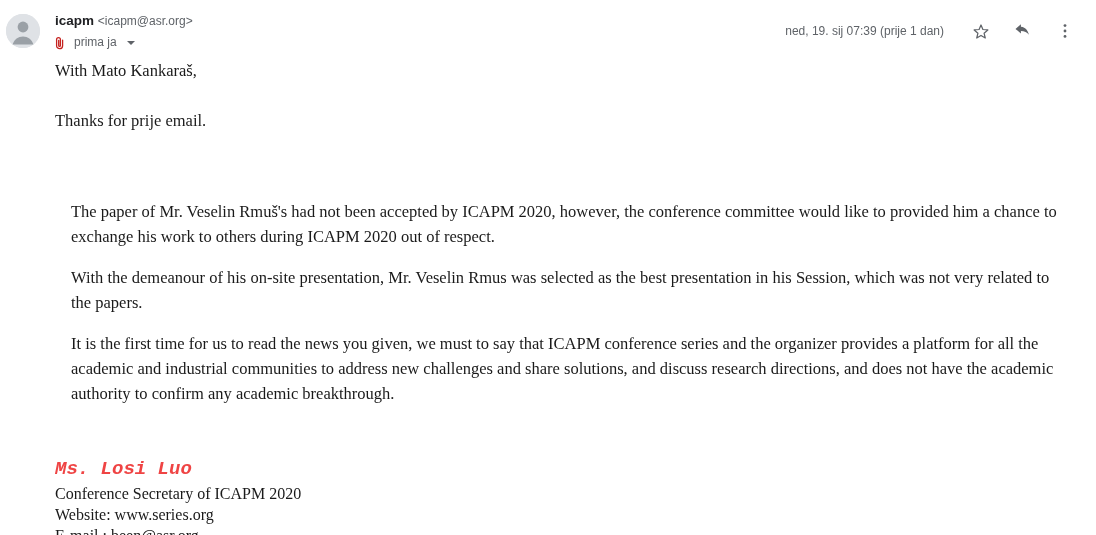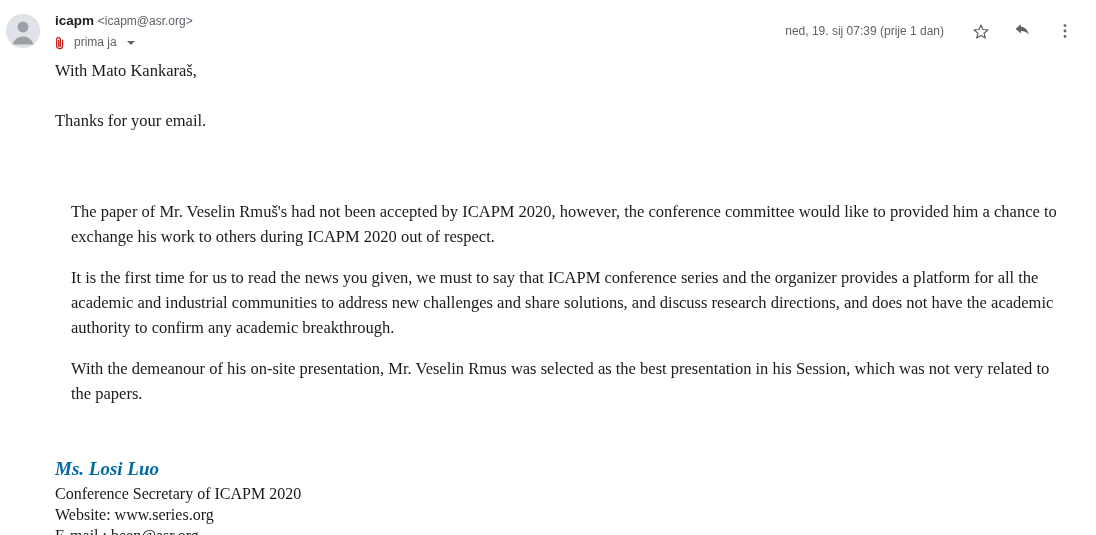--- a/index.html
+++ b/index.html
@@ -117,25 +117,25 @@
     font-size: 16.5px;
     color: #1a1a1a;
     line-height: 25px;
   }
   .p { margin: 0; }
   .gap-line { height: 25px; }
 
   .para-block p { margin: 16px; }
 
   .sig-name {
-    font-family: Liberation Serif, serif;
+    font-family: Liberation Mono, monospace;
     font-weight: bold;
     font-style: italic;
     font-size: 19px;
-    color: #0369a1;
+    color: #ef4444;
     line-height: 28px;
     margin: 0;
   }
   .sig-line {
     font-family: "Liberation Serif", serif;
     font-size: 16px;
     color: #1a1a1a;
     line-height: 21px;
     margin: 0;
   }
@@ -213,28 +213,28 @@
           <circle cx="12" cy="18.5" r="1.7" fill="#5f6368"></circle>
         </svg>
       </span>
     </div>
   </div>
 
   <div class="body">
 
     <p class="p">With Mato Kankaraš,</p>
     <div class="gap-line"></div>
-    <p class="p">Thanks for your email.</p>
+    <p class="p">Thanks for prije email.</p>
     <div class="gap-line"></div>
     <div class="gap-line"></div>
 
     <div class="para-block">
       <p class="p">The paper of Mr. Veselin Rmuš's had not been accepted by ICAPM 2020, however, the conference committee would like to provided him a chance to exchange his work to others during ICAPM 2020 out of respect.</p>
+      <p class="p">With the demeanour of his on-site presentation, Mr. Veselin Rmus was selected as the best presentation in his Session, which was not very related to the papers.</p>
       <p class="p">It is the first time for us to read the news you given, we must to say that ICAPM conference series and the organizer provides a platform for all the academic and industrial communities to address new challenges and share solutions, and discuss research directions, and does not have the academic authority to confirm any academic breakthrough.</p>
-      <p class="p">With the demeanour of his on-site presentation, Mr. Veselin Rmus was selected as the best presentation in his Session, which was not very related to the papers.</p>
     </div>
 
     <div class="gap-line"></div>
 
     <div style="height:8px"></div>
 
     <div>
       <p class="sig-name">Ms. Losi Luo</p>
       <p class="sig-line">Conference Secretary of ICAPM 2020</p>
       <p class="sig-line">Website: www.series.org</p>

